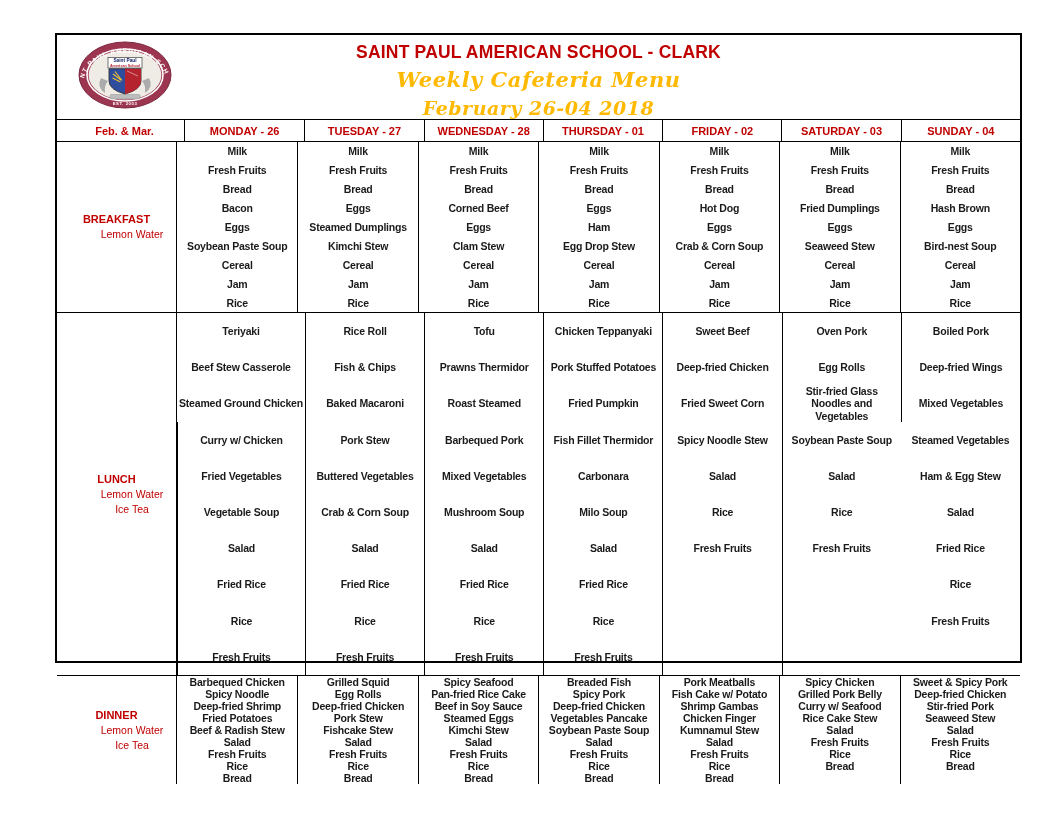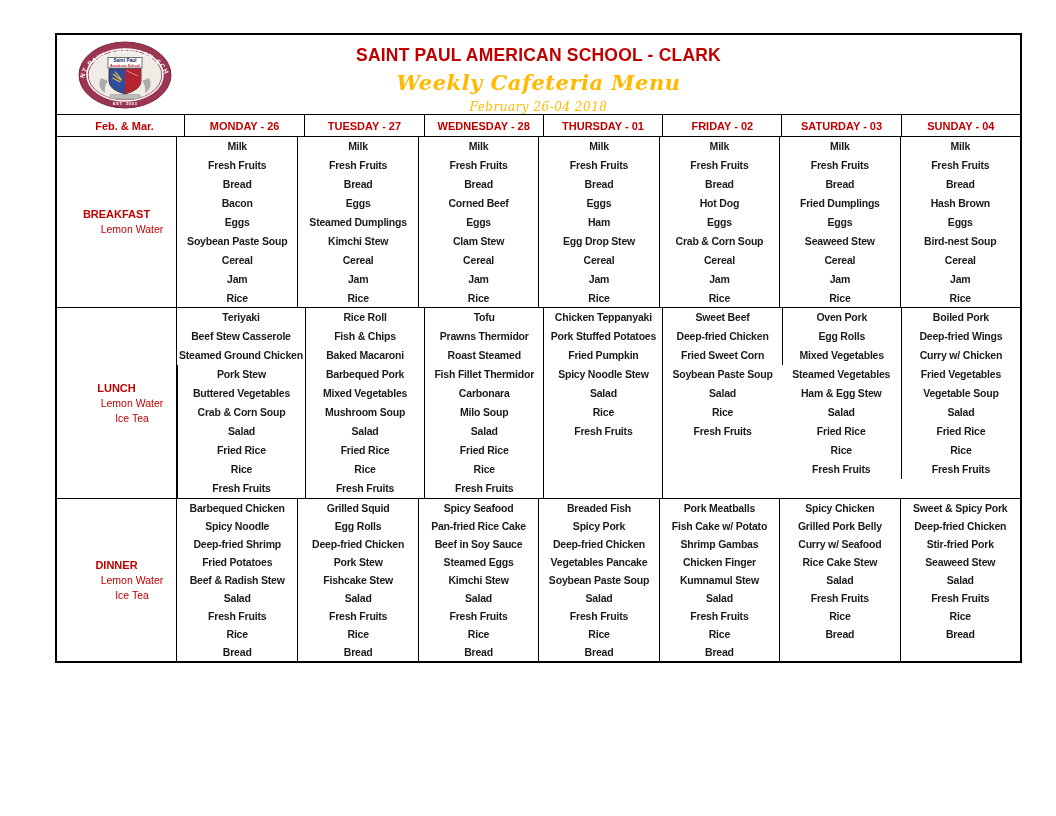--- a/index.html
+++ b/index.html
@@ -15,21 +15,21 @@
     border:2px solid var(--border); box-sizing:border-box;
     display:flex; flex-direction:column; background:#fff;
   }
 
   
   .top-band { flex:0 0 80px; border-bottom:1.2px solid var(--border); position:relative; box-sizing:border-box; }
   .logo { position:absolute; left:14px; top:3px; }
   .titles { height:100%; display:flex; flex-direction:column; align-items:center; justify-content:flex-end; padding-top:7px; box-sizing:border-box; }
   .school-name { font-size:17.5px; font-weight:bold; color:var(--red); letter-spacing:0.2px; }
   .menu-title  { font-family:"DejaVu Serif", serif; font-style:italic; font-weight:bold; font-size:21px; color:var(--gold); margin-top:4px; letter-spacing:0.5px; }
-  .date-range  { font-family:"DejaVu Serif", serif; font-style:italic; font-weight:normal; font-size:12px; color:var(--gold); margin-top:5px; letter-spacing:0.5px; }
+  .date-range  { font-family:"DejaVu Serif", serif; font-style:italic; font-weight:bold; font-size:19px; color:var(--gold); margin-top:5px; letter-spacing:0.5px; }
 
   
   .day-header, .meal-section {
     display:grid; grid-template-columns:120px repeat(7, 1fr); box-sizing:border-box;
   }
 
   
   .day-header { flex:0 0 22px; border-bottom:1.2px solid var(--border);padding-left:8px; }
   .hcell {
     display:flex; align-items:center; justify-content:center;
@@ -360,20 +360,23 @@
       <div class="cell bl">
         <span>Roast Steamed</span>
       </div>
       <div class="cell bl">
         <span>Fried Pumpkin</span>
       </div>
       <div class="cell bl">
         <span>Fried Sweet Corn</span>
       </div>
       <div class="cell bl">
+        <span class="wrap">Stir-fried Glass Noodles and Vegetables</span>
+      </div>
+      <div class="cell bl">
         <span>Mixed Vegetables</span>
       </div>
       <div class="cell bl">
         <span>Curry w/ Chicken</span>
       </div>
       <div class="cell bl">
         <span>Pork Stew</span>
       </div>
       <div class="cell bl">
         <span>Barbequed Pork</span>

